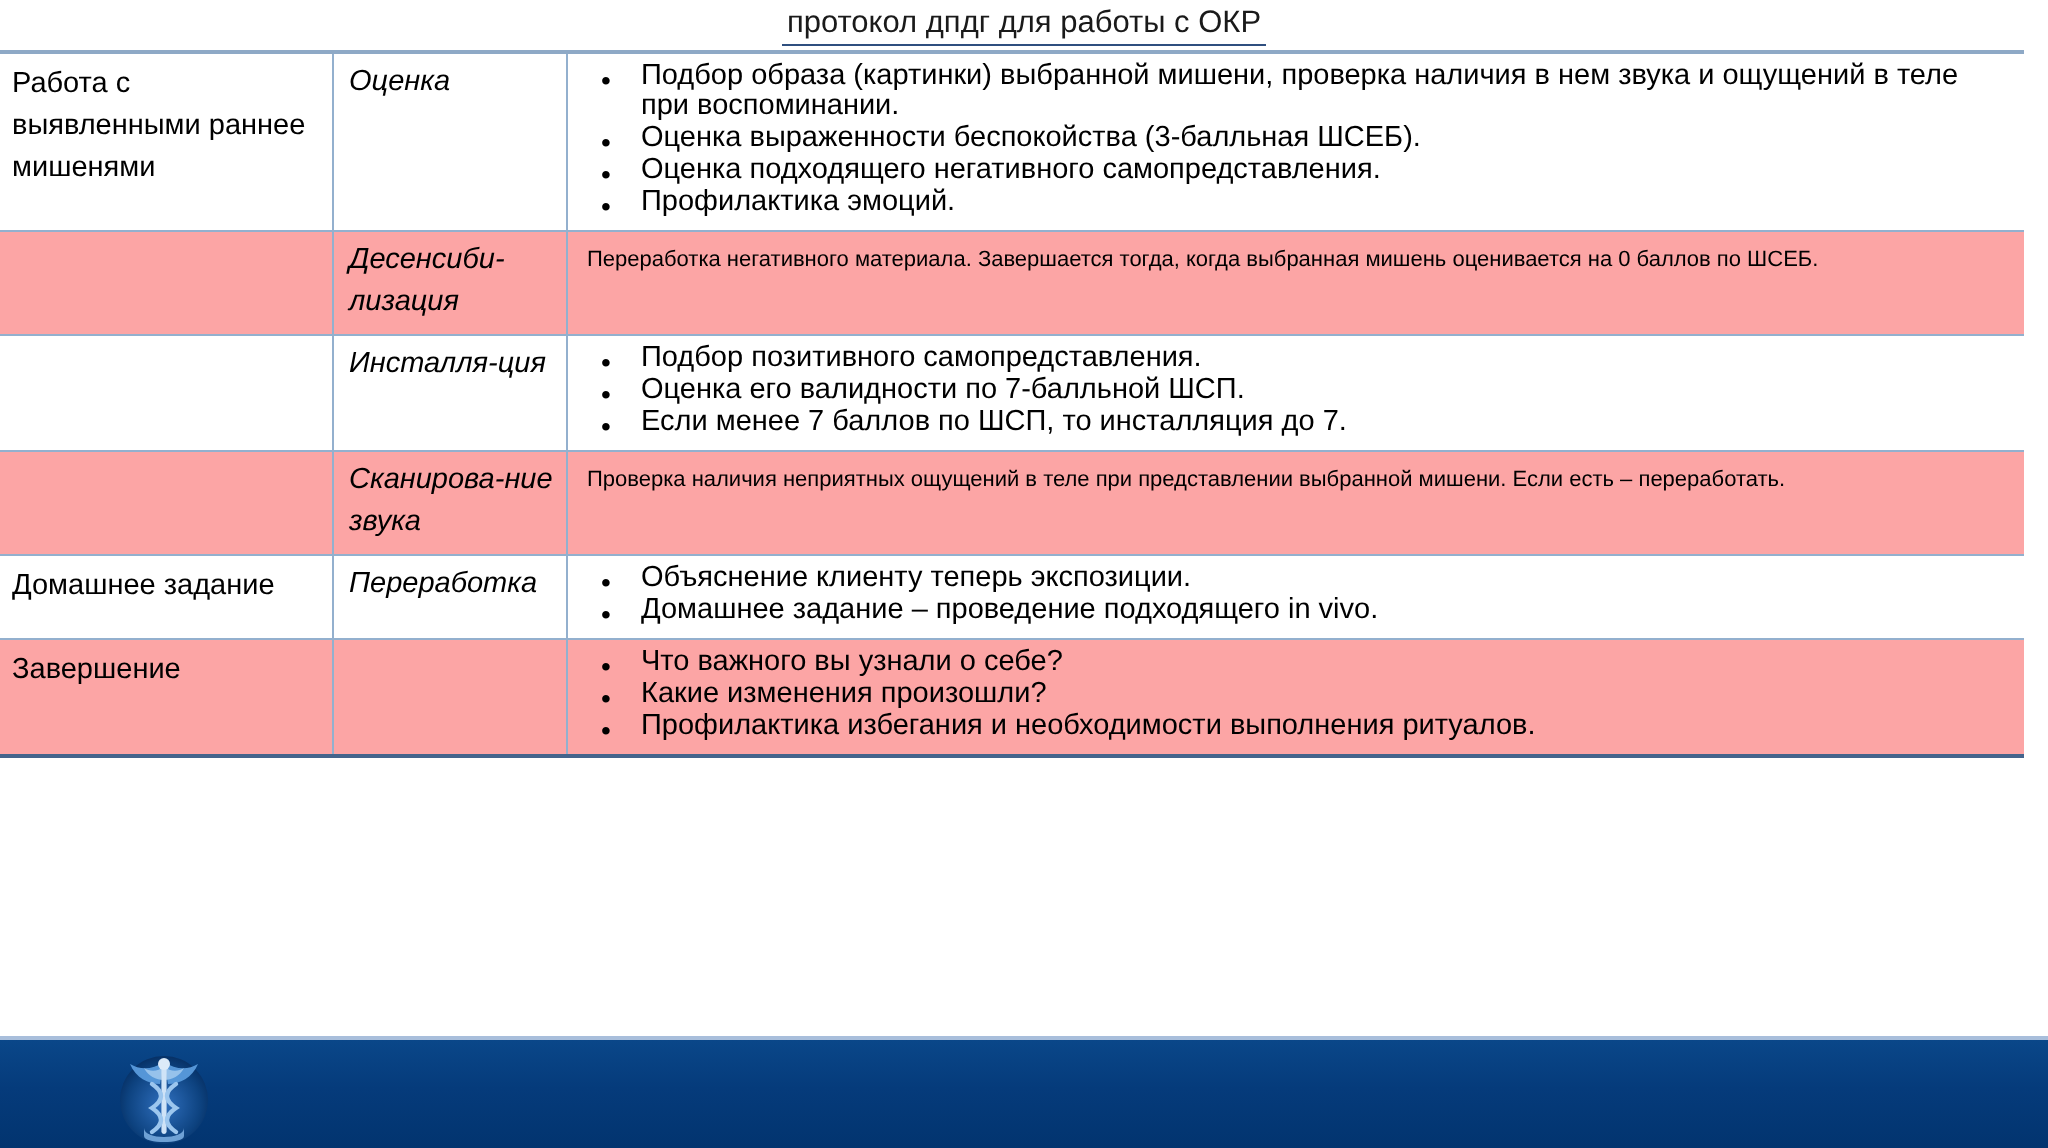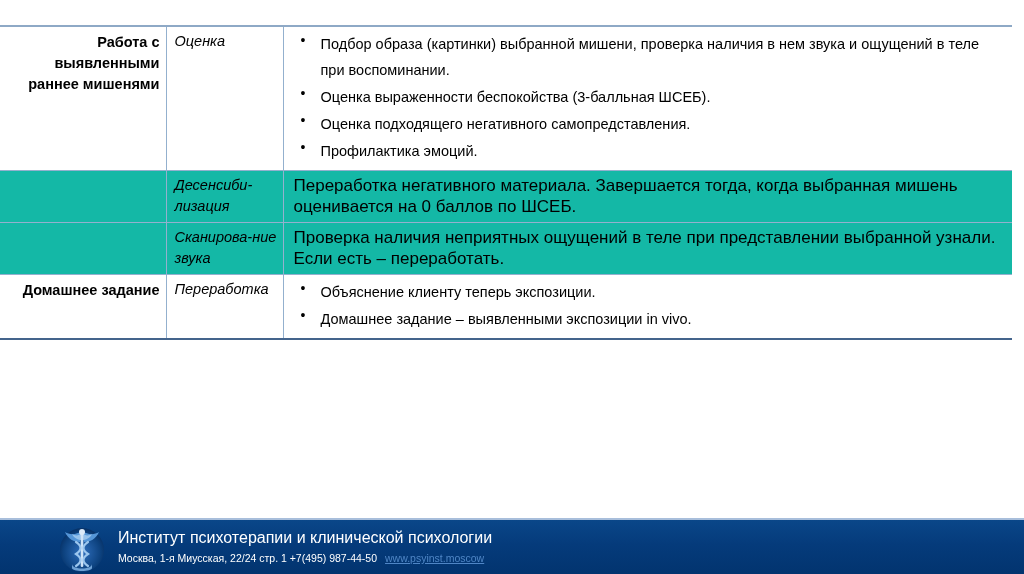--- a/index.html
+++ b/index.html
@@ -67,68 +67,67 @@
     padding: 4px 6px 5px 6px;
     border-left: 1px solid #93b0ce;
     border-right: 1px solid #93b0ce;
     border-top: 1px solid #93b0ce;
     border-bottom: 1px solid #93b0ce;
     font-size: 14.5px;
     line-height: 21px;
   }
   table.proto td.c-stage {
     border-left: none;
-    font-weight: bold;
+    font-weight: normal;
     padding-left: 6px;
     padding-top: 5px;
-    text-align: right;
   }
   table.proto td.c-step {
     padding-left: 8px;
     font-style: italic;
   }
   table.proto td.c-body {
     border-right: none;
     padding-left: 10px;
     padding-right: 8px;
   }
   table.proto tr.shaded > td {
-    background: #14b8a6;
+    background: #fca5a5;
   }
   table.proto tr.plain > td {
     background: #ffffff;
   }
   
   td.nb-top { border-top: none; }
   td.nb-bottom { border-bottom: none; }
 
   ul.bullets {
     list-style: none;
     margin: 0;
     padding: 0;
   }
   ul.bullets > li {
     position: relative;
     padding-left: 27px;
     margin: 0 0 1px 0;
     font-size: 14.5px;
-    line-height: 26px;
+    line-height: 15px;
   }
   ul.bullets > li::before {
     content: "\2022";
     position: absolute;
     left: 7px;
     top: -1px;
     font-size: 14px;
     line-height: 21px;
     color: #000;
   }
   p.para {
     margin: 0;
-    font-size: 17px;
+    font-size: 11px;
     line-height: 21px;
   }
   .stage-txt { display: block; }
 
   
   .footer {
     position: absolute;
     left: 0;
     bottom: 0;
     width: 1024px;
@@ -173,20 +172,23 @@
     text-decoration: underline;
     margin-left: 8px;
     font-size: 10.5px;
   }
 </style>
 </head>
 <body>
 
 <div class="slide">
 
+  <div class="slide-title-wrap">
+    <span class="slide-title">протокол дпдг для работы с ОКР</span>
+  </div>
 
   <div class="tbl-wrap">
     <table class="proto">
       <colgroup>
         <col class="c1">
           <col class="c2">
           <col class="c3">
       </colgroup>
       <tbody>
 
@@ -212,48 +214,78 @@
             <span class="stage-txt"></span>
           </td>
           <td class="c-step">
             <span>Десенсиби-лизация</span>
           </td>
           <td class="c-body">
             <p class="para">Переработка негативного материала. Завершается тогда, когда выбранная мишень оценивается на 0 баллов по ШСЕБ.</p>
           </td>
         </tr>
 
+        <tr class="plain">
+          <td class="c-stage nb-top nb-bottom">
+            <span class="stage-txt"></span>
+          </td>
+          <td class="c-step">
+            <span>Инсталля-ция</span>
+          </td>
+          <td class="c-body">
+            <ul class="bullets">
+              <li>Подбор позитивного самопредставления.</li>
+              <li>Оценка его валидности по 7-балльной ШСП.</li>
+              <li>Если менее 7 баллов по ШСП, то инсталляция до 7.</li>
+            </ul>
+          </td>
+        </tr>
 
         <tr class="shaded">
           <td class="c-stage nb-top">
             <span class="stage-txt"></span>
           </td>
           <td class="c-step">
             <span>Сканирова-ние звука</span>
           </td>
           <td class="c-body">
-            <p class="para">Проверка наличия неприятных ощущений в теле при представлении выбранной узнали. Если есть – переработать.</p>
+            <p class="para">Проверка наличия неприятных ощущений в теле при представлении выбранной мишени. Если есть – переработать.</p>
           </td>
         </tr>
 
         <tr class="plain">
           <td class="c-stage">
             <span class="stage-txt">Домашнее задание</span>
           </td>
           <td class="c-step">
             <span>Переработка</span>
           </td>
           <td class="c-body">
             <ul class="bullets">
               <li>Объяснение клиенту теперь экспозиции.</li>
-              <li>Домашнее задание – выявленными экспозиции in vivo.</li>
+              <li>Домашнее задание – проведение подходящего in vivo.</li>
             </ul>
           </td>
         </tr>
 
+        <tr class="shaded">
+          <td class="c-stage">
+            <span class="stage-txt">Завершение</span>
+          </td>
+          <td class="c-step">
+            <span></span>
+          </td>
+          <td class="c-body">
+            <ul class="bullets">
+              <li>Что важного вы узнали о себе?</li>
+              <li>Какие изменения произошли?</li>
+              <li>Профилактика избегания и необходимости выполнения ритуалов.</li>
+            </ul>
+          </td>
+        </tr>
 
 
       </tbody>
     </table>
   </div>
 
   <div class="footer">
     <div class="footer-inner">
 
       <div class="logo">
@@ -271,23 +303,17 @@
           <path d="M26 10 C23 13 19 13 16 11 C18 15 22 17 26 17 Z" fill="#a8cdf0" opacity="0.8"></path>
           <path d="M26 10 C29 13 33 13 36 11 C34 15 30 17 26 17 Z" fill="#a8cdf0" opacity="0.8"></path>
           <rect x="24.7" y="10" width="2.6" height="34" rx="1.2" fill="#cfe3f7"></rect>
           <circle cx="26" cy="9" r="3" fill="#dceaf8"></circle>
           <path d="M20 19 C26 23 26 27 20 31 C26 35 26 39 20 43" stroke="#9cc6ee" stroke-width="2.2" fill="none" stroke-linecap="round"></path>
           <path d="M32 19 C26 23 26 27 32 31 C26 35 26 39 32 43" stroke="#9cc6ee" stroke-width="2.2" fill="none" stroke-linecap="round"></path>
           <path d="M16 41 C16 47 36 47 36 41 L36 45 C36 49 16 49 16 45 Z" fill="#7fb2e4" opacity="0.85"></path>
         </svg>
       </div>
 
-      <div class="footer-texts">
-        <div class="inst-name">Институт психотерапии и клинической психологии</div>
-        <div class="inst-addr">
-          <span>Москва, 1-я Миусская, 22/24 стр. 1 +7(495) 987-44-50</span><a class="inst-url" href="#">www.psyinst.moscow</a>
-        </div>
-      </div>
 
     </div>
   </div>
 
 </div>
 
 </body></html>

